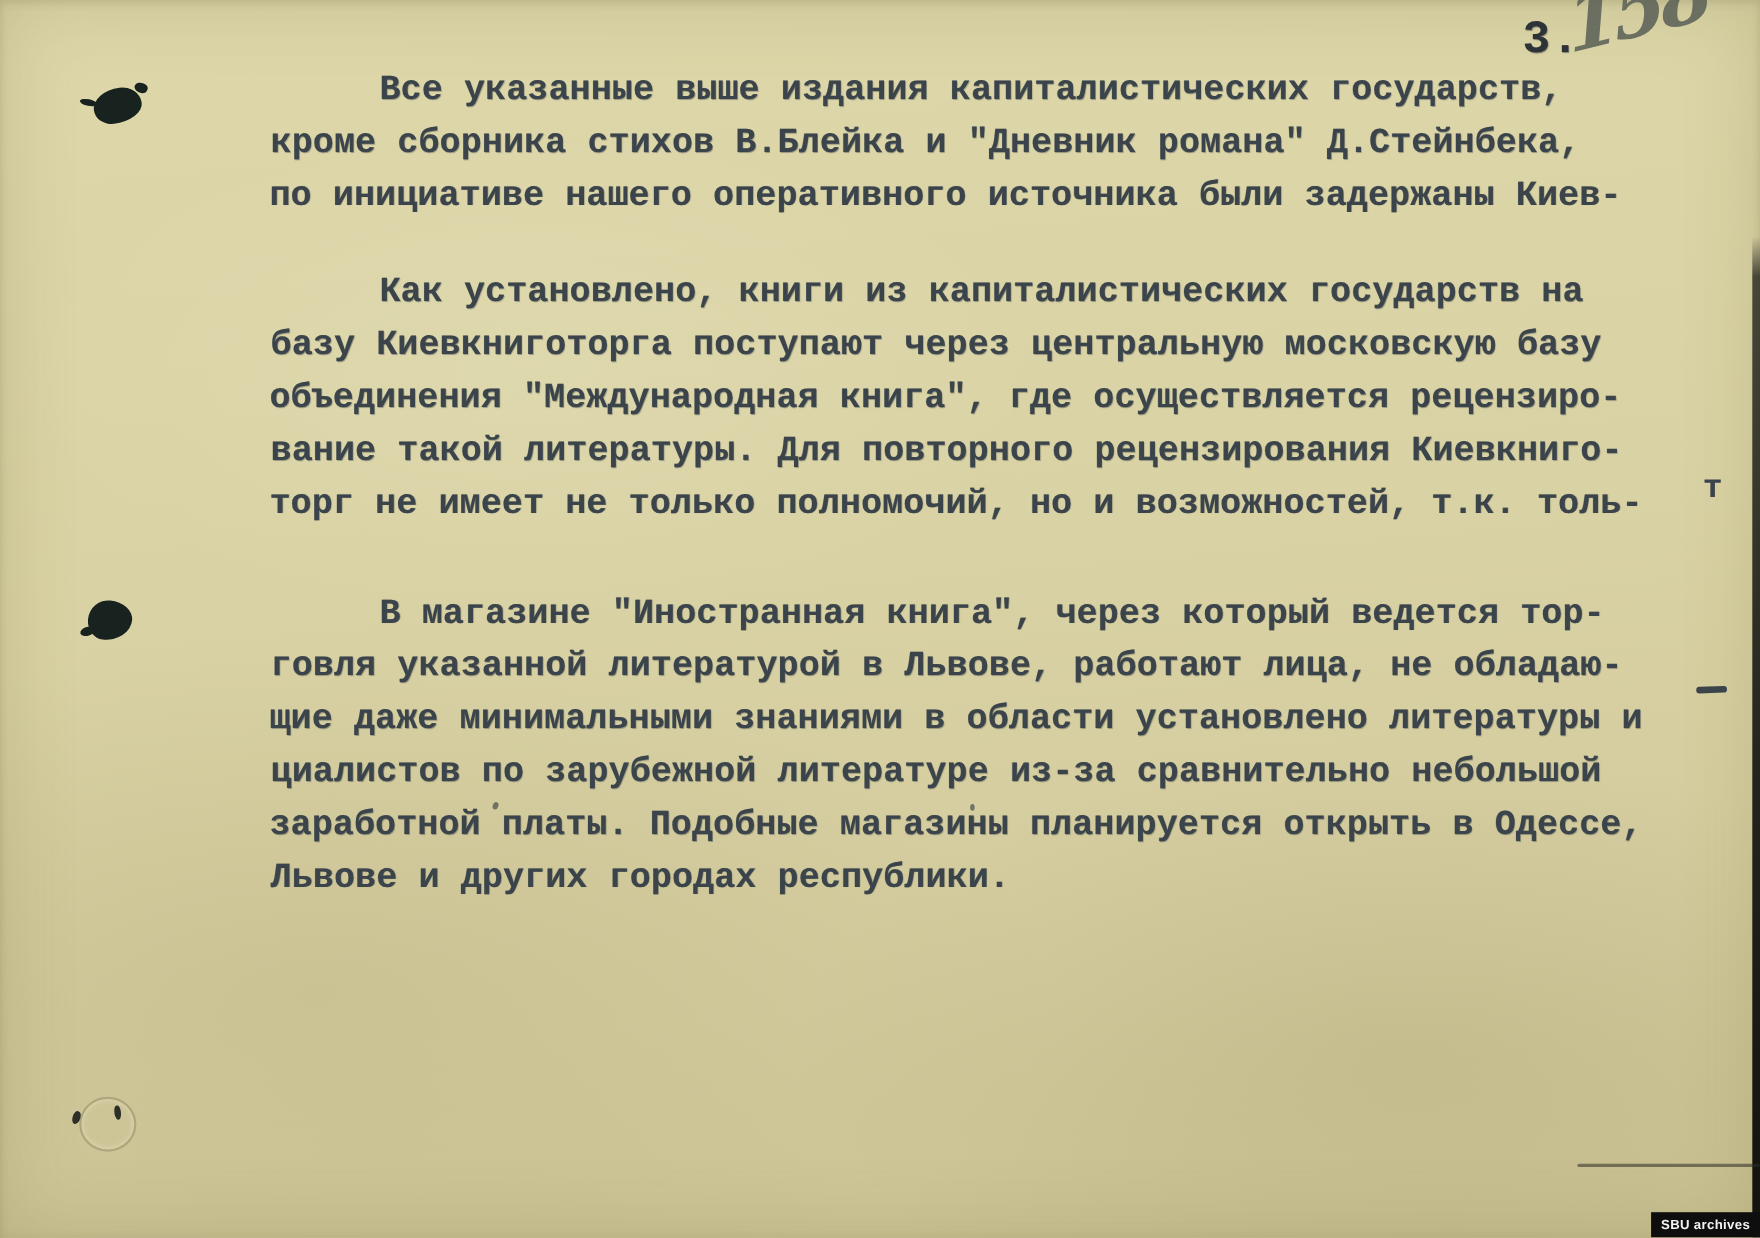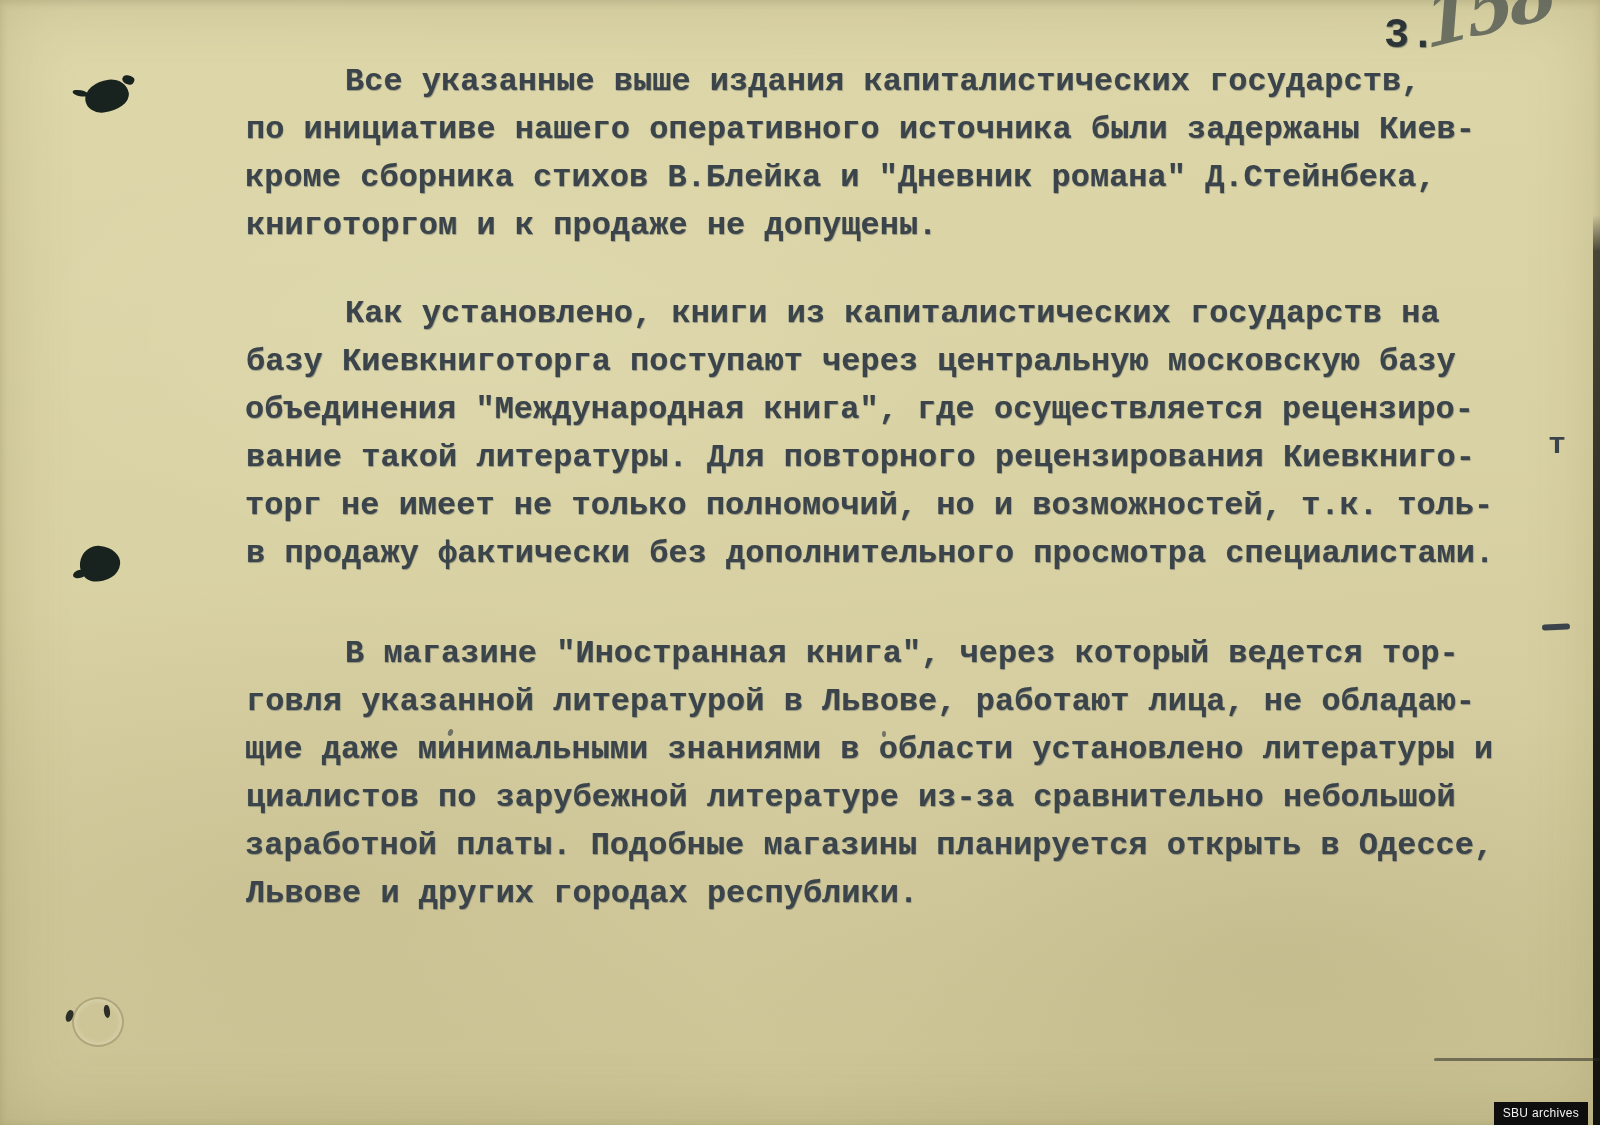--- a/index.html
+++ b/index.html
@@ -78,48 +78,46 @@
   .scratch{position:absolute;left:1434px;top:1058px;width:166px;height:3px;
     background:rgba(44,44,37,0.55);border-radius:2px;}
   .stray-letter{position:absolute;left:1548px;top:428px;
     color:#3b444b;font-family:"Liberation Mono","DejaVu Sans Mono",monospace;
     font-weight:700;font-size:30px;}
   .stray-dash{position:absolute;left:1542px;top:624px;width:28px;height:6px;
     background:#3b444b;border-radius:3px;transform:rotate(-2deg);}
 
   
   .watermark{
-    position:absolute;right:12px;bottom:0;height:23px;padding:0 9px;
+    position:absolute;right:0;bottom:0;height:23px;padding:0 9px;
     background:#0e0e0e;
     color:#f3f3f3;font-family:"Liberation Sans",sans-serif;
-    font-weight:400;font-size:12px;line-height:23px;letter-spacing:0.3px;
+    font-weight:700;font-size:12px;line-height:23px;letter-spacing:0.3px;
   }
 </style>
 </head>
 <body>
 
 <div class="paper">
 
   <div class="page-number">3.</div>
   <div class="folio">158</div>
 
   <div class="textblock">
     <div class="para p1">
       <div class="line first">Все указанные выше издания капиталистических государств,</div>
+      <div class="line">кроме сборника стихов В.Блейка и "Дневник романа" Д.Стейнбека,</div>
       <div class="line">по инициативе нашего оперативного источника были задержаны Киев-</div>
-      <div class="line">кроме сборника стихов В.Блейка и "Дневник романа" Д.Стейнбека,</div>
-      <div class="line">книготоргом и к продаже не допущены.</div>
     </div>
     <div class="para p2">
       <div class="line first">Как установлено, книги из капиталистических государств на</div>
       <div class="line">базу Киевкниготорга поступают через центральную московскую базу</div>
       <div class="line">объединения "Международная книга", где осуществляется рецензиро-</div>
       <div class="line">вание такой литературы. Для повторного рецензирования Киевкниго-</div>
       <div class="line">торг не имеет не только полномочий, но и возможностей, т.к. толь-</div>
-      <div class="line">в продажу фактически без дополнительного просмотра специалистами.</div>
     </div>
     <div class="para p3">
       <div class="line first">В магазине "Иностранная книга", через который ведется тор-</div>
       <div class="line">говля указанной литературой в Львове, работают лица, не обладаю-</div>
       <div class="line">щие даже минимальными знаниями в области установлено литературы и</div>
       <div class="line">циалистов по зарубежной литературе из-за сравнительно небольшой</div>
       <div class="line">заработной платы. Подобные магазины планируется открыть в Одессе,</div>
       <div class="line">Львове и других городах республики.</div>
     </div>
   </div>

